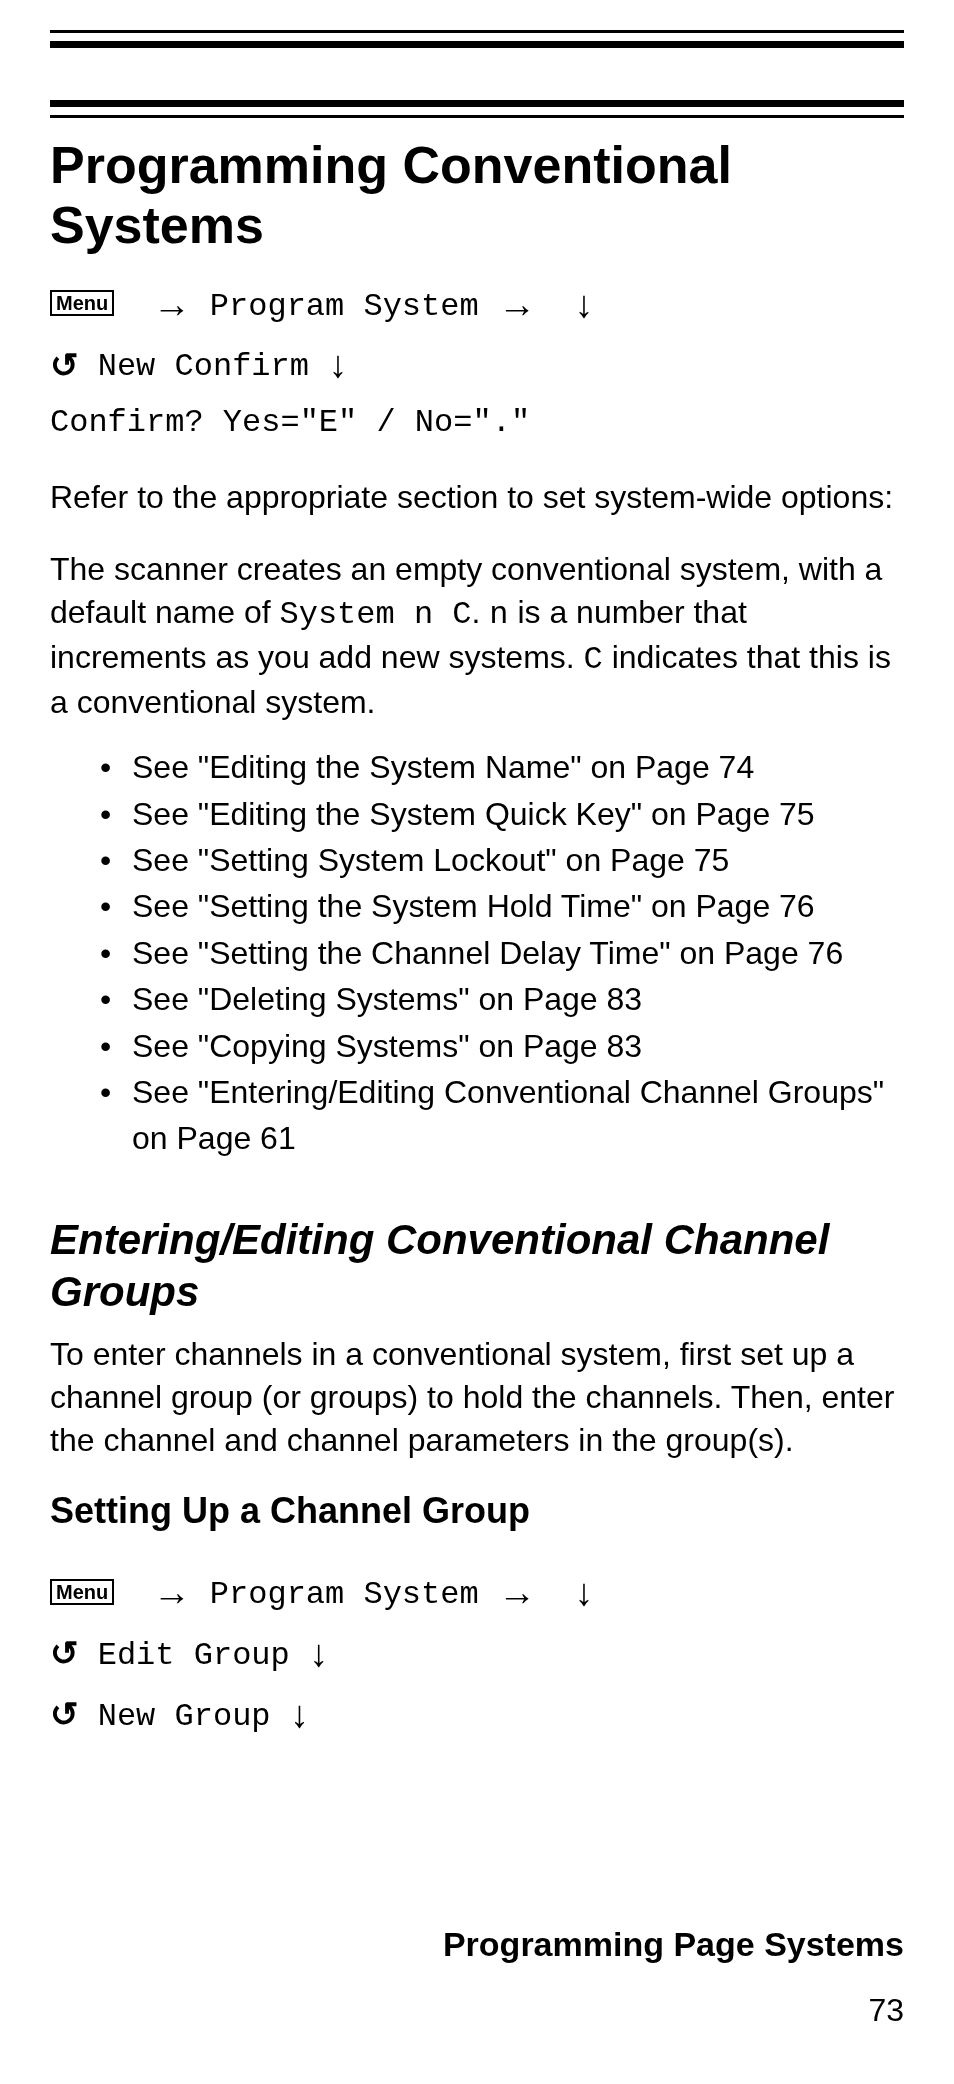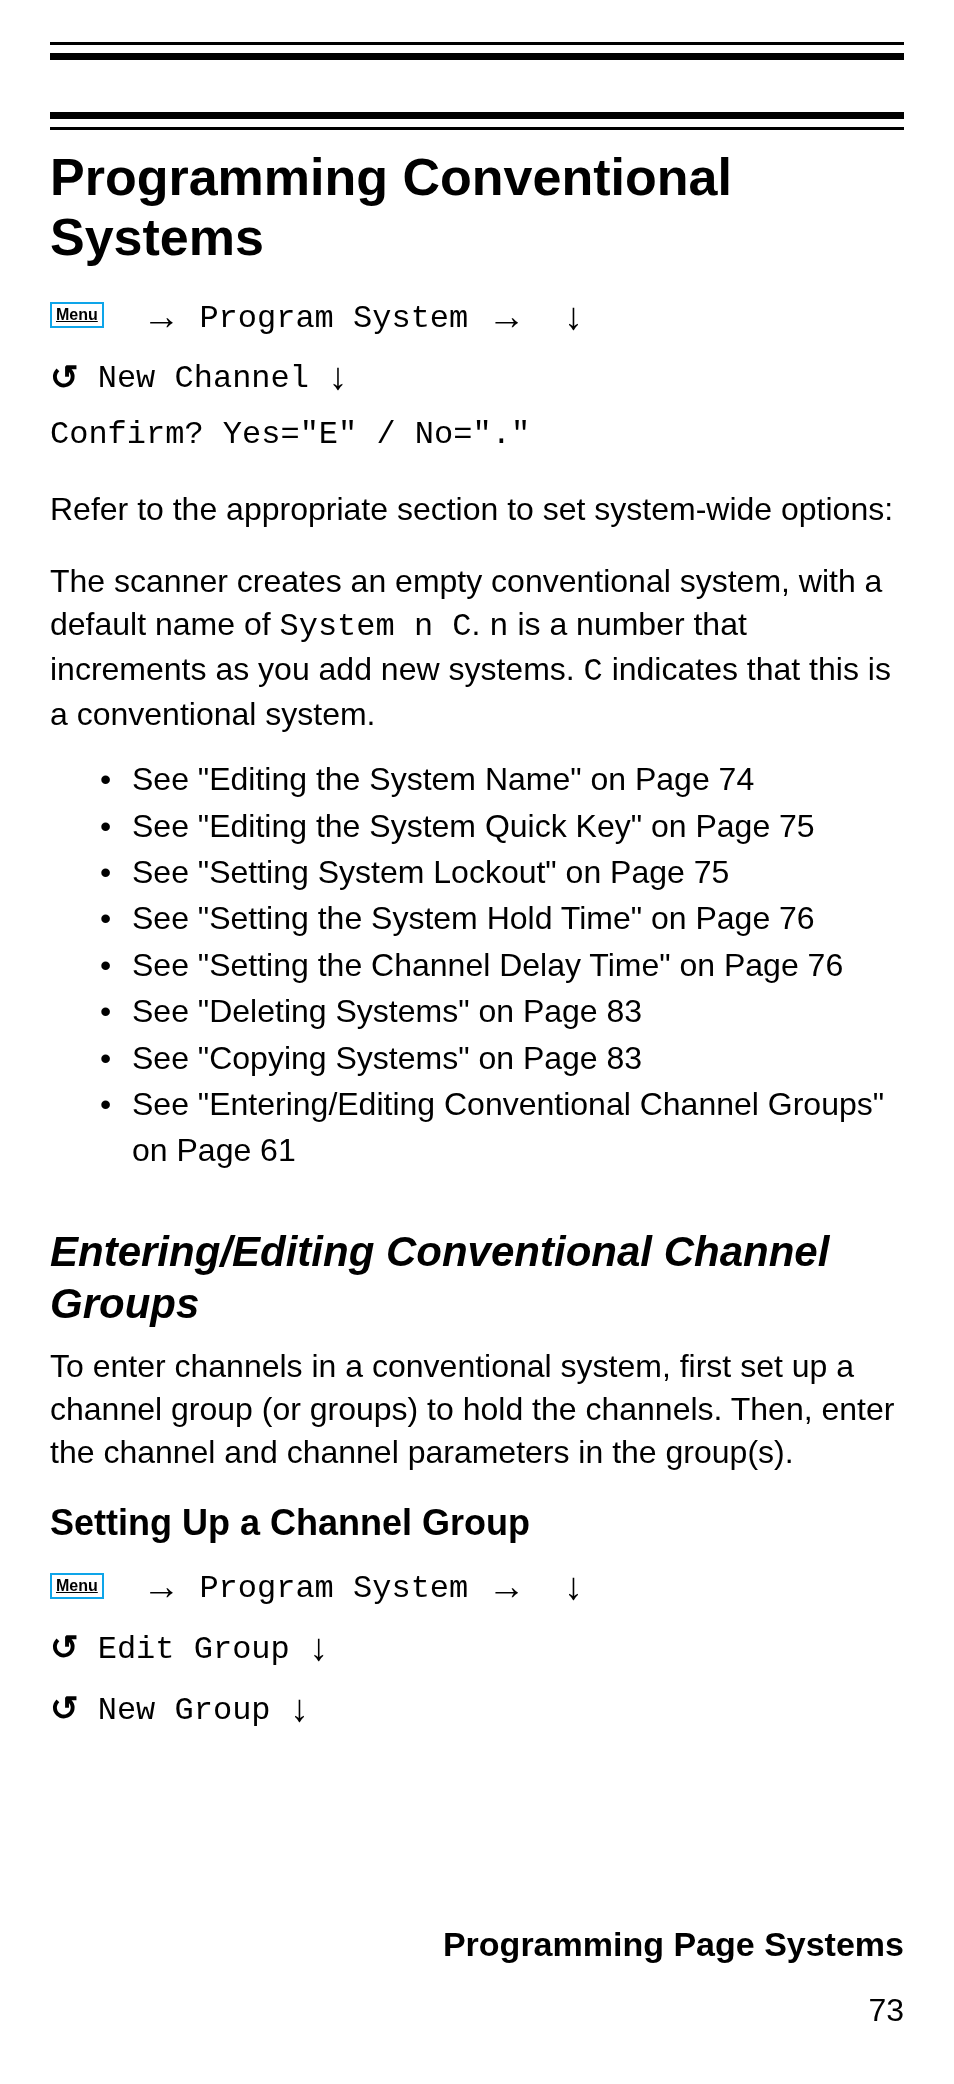--- a/index.html
+++ b/index.html
@@ -4,21 +4,21 @@
 <style>
   html, body {
     margin: 0;
     padding: 0;
     background: #fff;
   }
   .page {
     width: 954px;
     min-height: 2084px;
     box-sizing: border-box;
-    padding: 42px 50px 40px 50px;
+    padding: 30px 50px 40px 50px;
     font-family: Arial, Helvetica, sans-serif;
     color: #000;
     position: relative;
   }
   .rule-thick {
     border: 0;
     border-top: 7px solid #000;
     margin: 0;
   }
   .rule-thin {
@@ -48,27 +48,26 @@
   .nav-line .arrow {
     font-family: Arial, Helvetica, sans-serif;
     font-weight: bold;
     font-size: 38px;
     vertical-align: middle;
     position: relative;
     top: -2px;
   }
   .menu-key {
     display: inline-block;
-    border: 2px solid #0ea5e9;
-    font-family: Arial, Helvetica, sans-serif;
-    font-weight: bold;
-    font-size: 16px;
+    border: 2px solid #000000;
+    font-family: Arial, Helvetica, sans-serif;
+    font-weight: bold;
+    font-size: 20px;
     padding: 0px 4px;
     line-height: 22px;
-    text-decoration: underline;
     vertical-align: middle;
     position: relative;
     top: -3px;
   }
   .scroll-icon {
     font-family: Arial, Helvetica, sans-serif;
     font-weight: bold;
     font-size: 34px;
     vertical-align: middle;
     position: relative;
@@ -106,21 +105,21 @@
     font-size: 42px;
     font-weight: bold;
     font-style: italic;
     margin: 52px 0 14px 0;
     line-height: 1.25;
     font-family: Arial, Helvetica, sans-serif;
   }
   h3.subsub {
     font-size: 36px;
     font-weight: bold;
-    margin: 28px 0 14px 0;
+    margin: 28px 0 32px 0;
     font-family: Arial, Helvetica, sans-serif;
   }
   .footer-title {
     position: absolute;
     bottom: 120px;
     right: 50px;
     font-size: 34px;
     font-weight: bold;
     font-family: Arial, Helvetica, sans-serif;
   }
@@ -149,21 +148,21 @@
   <hr class="rule-thin">
 
   <h1 class="section-title">Programming Conventional Systems</h1>
 
   <div class="nav-line">
     <span class="menu-key">Menu</span>
     &nbsp;<span class="arrow">→</span>&nbsp;<span>Program System</span>&nbsp;<span class="arrow">→</span>&nbsp;&nbsp;<span class="arrow">↓</span>
   </div>
 
   <div class="nav-line">
-    <span class="scroll-icon">↺</span>&nbsp;<span>New Channel</span>&nbsp;<span class="arrow">↓</span>
+    <span class="scroll-icon">↺</span>&nbsp;<span>New Confirm</span>&nbsp;<span class="arrow">↓</span>
   </div>
 
 
   <div class="nav-line">
     <span>Confirm? Yes="E" / No="."</span>
   </div>
 
   <p class="body-text">Refer to the appropriate section to set system-wide options:</p>
 
   <p class="body-text">

